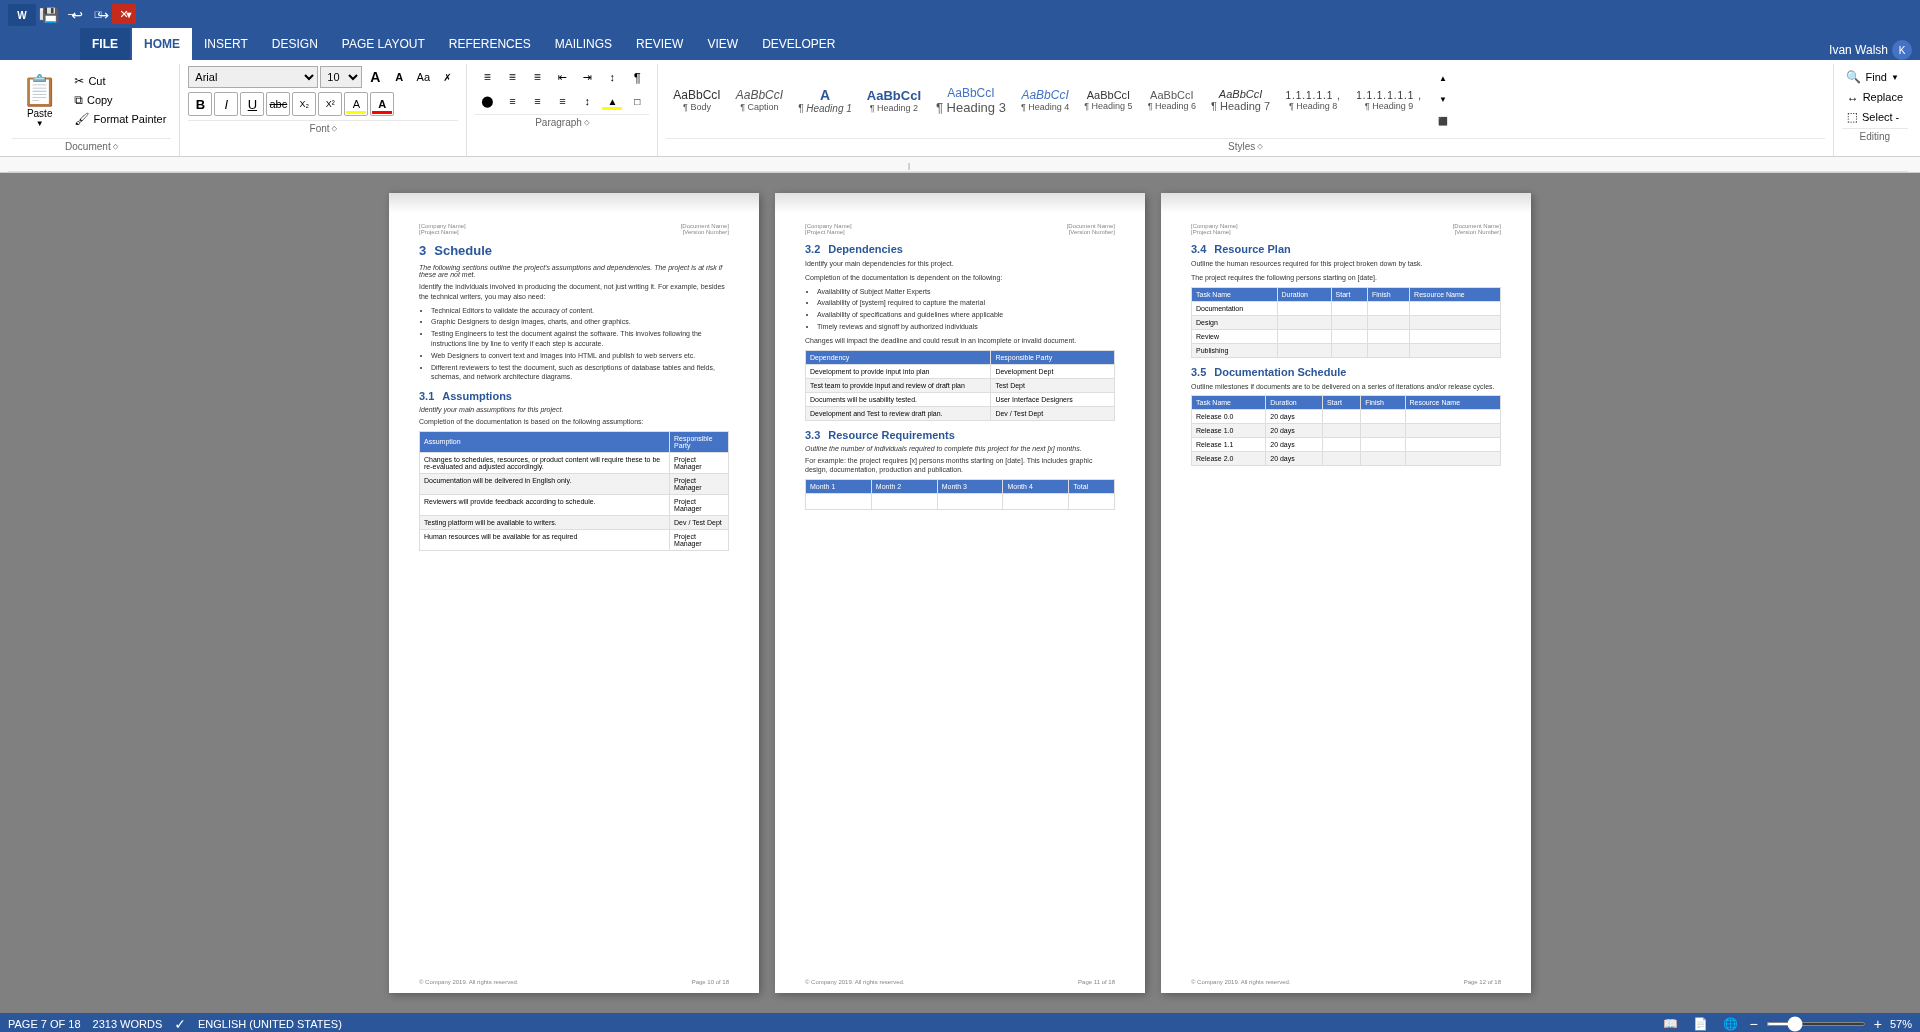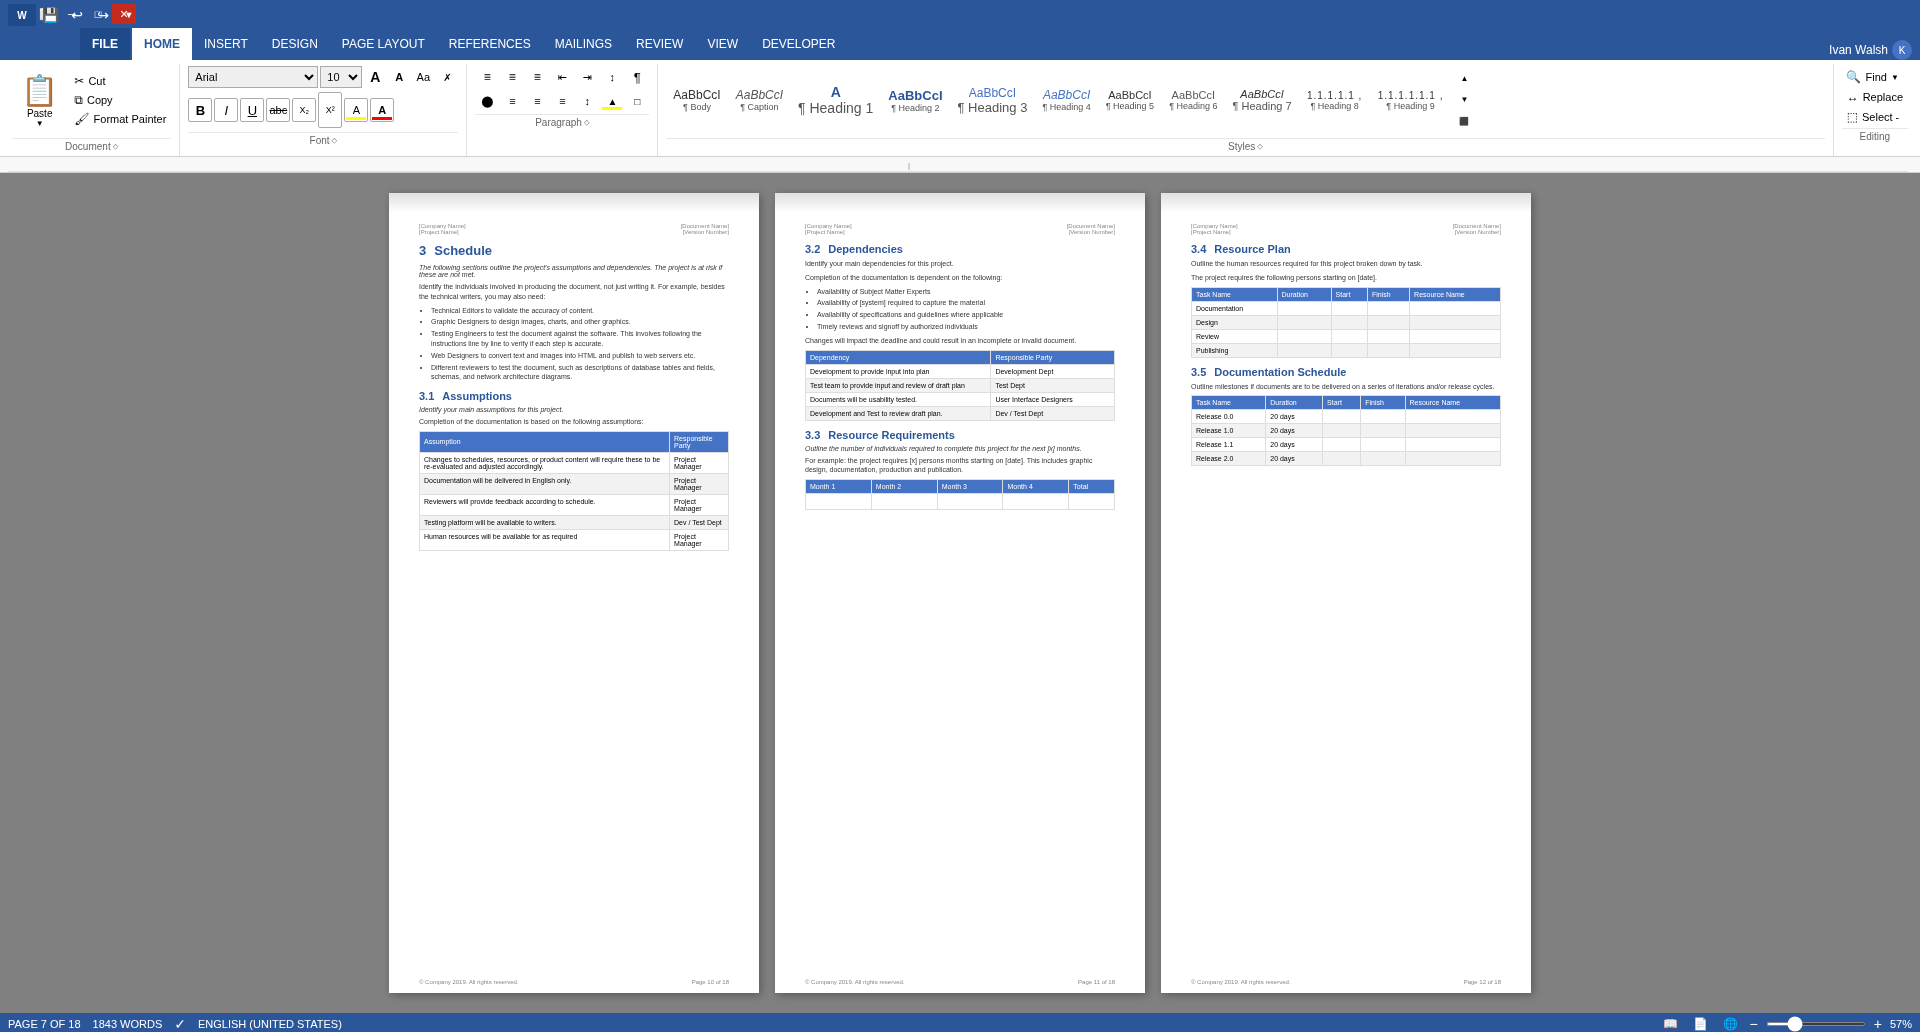--- a/index.html
+++ b/index.html
@@ -171,21 +171,21 @@
             <button class="small-btn" style="font-size:11px; font-weight:bold;">A</button>
             <button class="small-btn">Aa</button>
             <button class="small-btn" style="font-size:10px;">✗</button>
           </div>
           <div class="font-row">
             <button class="small-btn bold" style="font-weight:bold; font-size:13px; width:24px; height:24px; border:1px solid #ababab;">B</button>
             <button class="small-btn italic" style="font-style:italic; font-size:13px; width:24px; height:24px; border:1px solid #ababab;">I</button>
             <button class="small-btn underline" style="text-decoration:underline; font-size:13px; width:24px; height:24px; border:1px solid #ababab;">U</button>
             <button class="small-btn" style="text-decoration:line-through; font-size:11px; width:24px; height:24px; border:1px solid #ababab;">abc</button>
             <button class="small-btn" style="font-size:9px; width:24px; height:24px; border:1px solid #ababab;">X₂</button>
-            <button class="small-btn" style="font-size:9px; width:24px; height:36px; border:1px solid #ababab;">X²</button>
+            <button class="small-btn" style="font-size:9px; width:24px; height:24px; border:1px solid #ababab;">X²</button>
             <div style="position:relative;">
               <button class="small-btn" style="width:24px; height:24px; border:1px solid #ababab;">A</button>
               <div class="color-line"></div>
             </div>
             <div style="position:relative;">
               <button class="small-btn" style="width:24px; height:24px; border:1px solid #ababab; font-weight:bold;">A</button>
               <div class="font-color-line"></div>
             </div>
           </div>
         </div>
@@ -231,21 +231,21 @@
           <div style="display:flex; flex-direction:column; align-items:center; padding:2px 6px; cursor:pointer; border:1px solid transparent; border-radius:2px; font-size:9px; white-space:nowrap; min-width:60px; text-align:center;">
             <span style="font-size:12px; color:#333;">AaBbCcI</span>
             <span style="color:#555; font-size:9px;">¶ Body</span>
           </div>
           <div style="display:flex; flex-direction:column; align-items:center; padding:2px 6px; cursor:pointer; border:1px solid transparent; border-radius:2px; font-size:9px; white-space:nowrap; min-width:60px; text-align:center;">
             <span style="font-size:12px; font-style:italic; color:#555;">AaBbCcI</span>
             <span style="color:#555; font-size:9px;">¶ Caption</span>
           </div>
           <div style="display:flex; flex-direction:column; align-items:center; padding:2px 6px; cursor:pointer; border:1px solid transparent; border-radius:2px; font-size:9px; white-space:nowrap; min-width:50px; text-align:center;">
             <span style="font-size:14px; color:#2b579a; font-weight:bold;">A</span>
-            <span style="color:#555; font-size:14px;">¶ Heading 1</span>
+            <span style="color:#555; font-size:10px;font-style:italic;">¶ Heading 1</span>
           </div>
           <div style="display:flex; flex-direction:column; align-items:center; padding:2px 6px; cursor:pointer; border:1px solid transparent; border-radius:2px; font-size:9px; white-space:nowrap; min-width:50px; text-align:center;">
             <span style="font-size:13px; color:#2b579a; font-weight:bold;">AaBbCcI</span>
             <span style="color:#555; font-size:9px;">¶ Heading 2</span>
           </div>
           <div style="display:flex; flex-direction:column; align-items:center; padding:2px 6px; cursor:pointer; border:1px solid transparent; border-radius:2px; font-size:9px; white-space:nowrap; min-width:50px; text-align:center;">
             <span style="font-size:12px; color:#4472c4;">AaBbCcI</span>
             <span style="color:#555; font-size:13px;">¶ Heading 3</span>
           </div>
           <div style="display:flex; flex-direction:column; align-items:center; padding:2px 6px; cursor:pointer; border:1px solid transparent; border-radius:2px; font-size:9px; white-space:nowrap; min-width:50px; text-align:center;">
@@ -596,21 +596,21 @@
           <span>Page 12 of 18</span>
         </div>
       </div>
 
     </div>
   </div>
 
   <div class="status-bar">
     <div class="status-left">
       <span>PAGE 7 OF 18</span>
-      <span>1843 WORDS</span>
+      <span>2313 WORDS</span>
       <span style="font-size:14px;">✓</span>
       <span>ENGLISH (UNITED STATES)</span>
     </div>
     <div class="status-right">
       <button class="small-btn" style="color:white; background:transparent; border:none; font-size:12px;">📖</button>
       <button class="small-btn" style="color:white; background:transparent; border:none; font-size:12px;">📄</button>
       <button class="small-btn" style="color:white; background:transparent; border:none; font-size:12px;">🌐</button>
       <span style="cursor:pointer; font-size:14px;">−</span>
       <input type="range" class="zoom-slider" min="10" max="200" value="57" style="">
       <span style="cursor:pointer; font-size:14px;">+</span>

